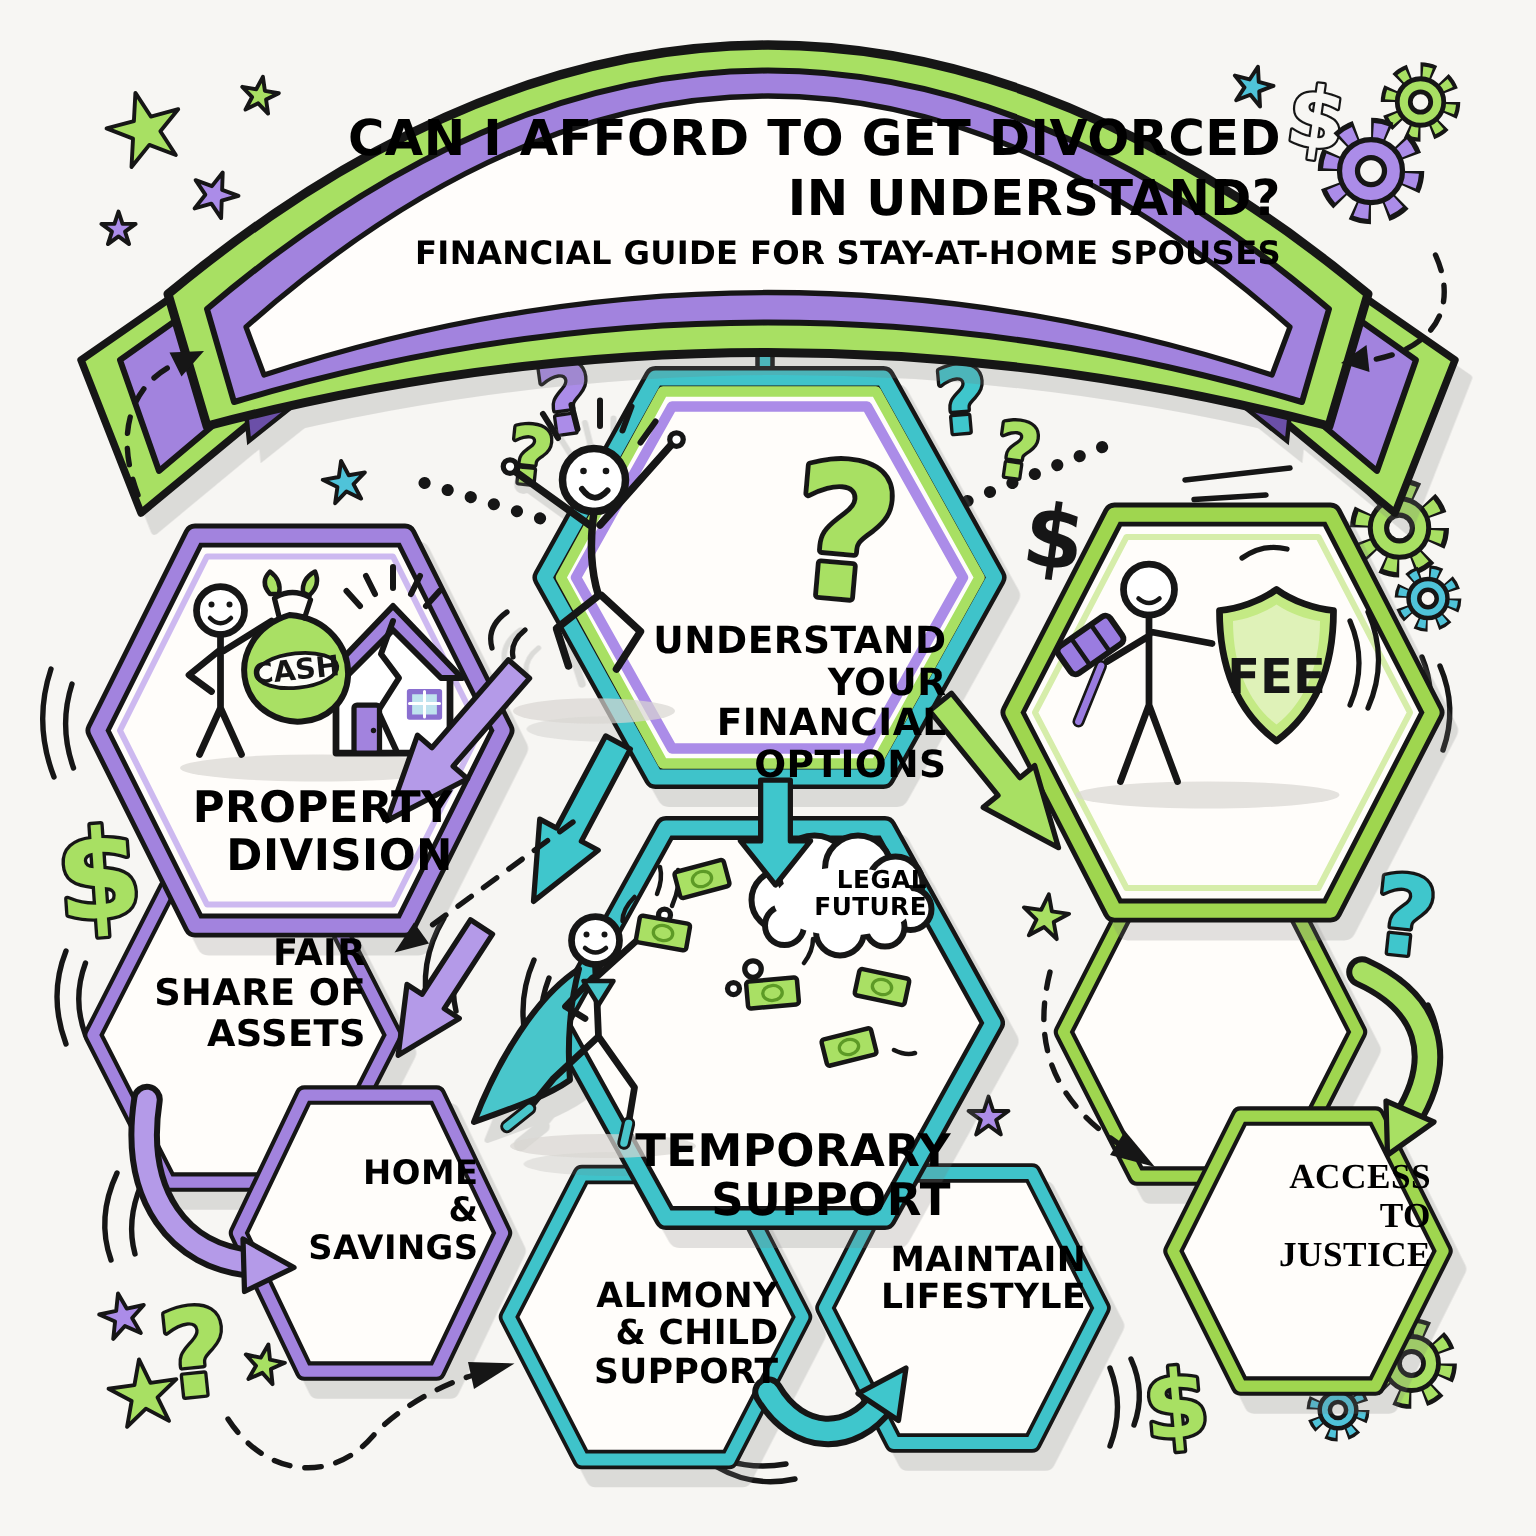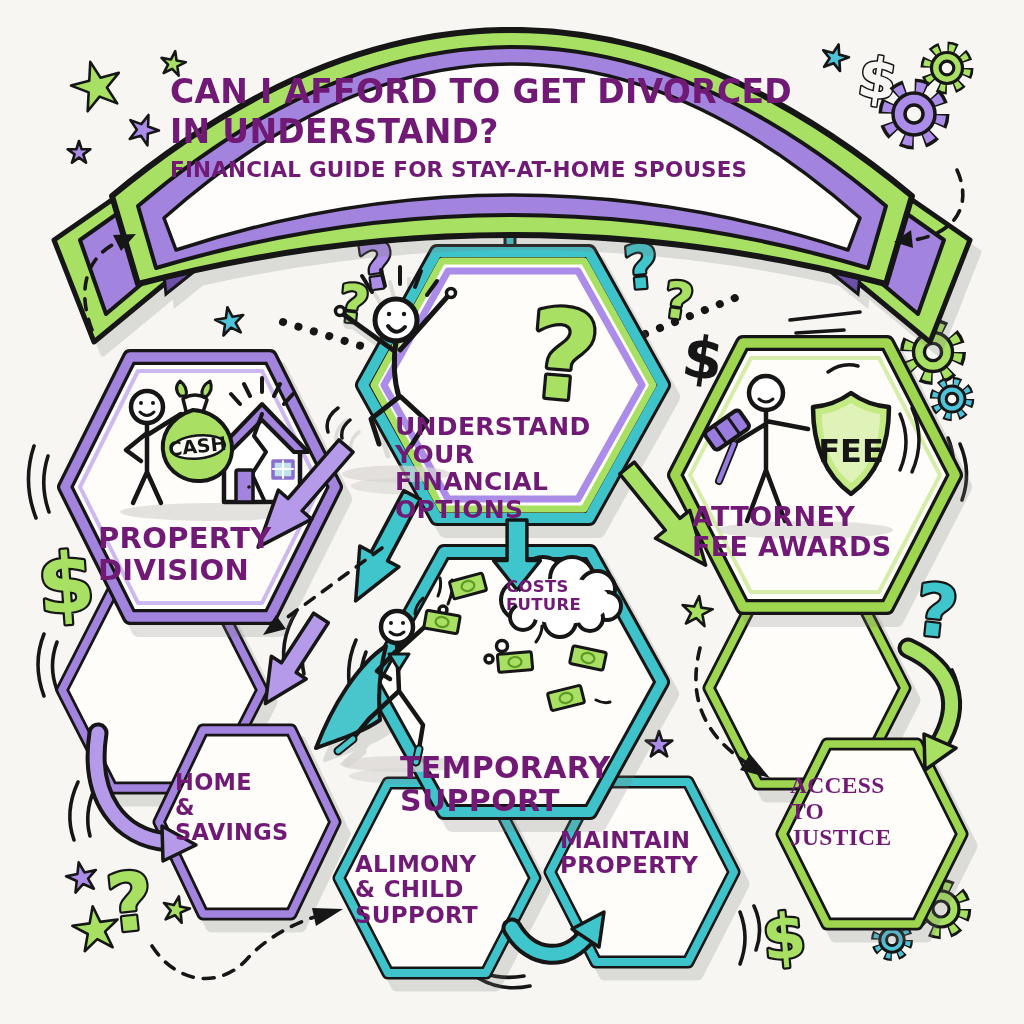--- a/index.html
+++ b/index.html
@@ -1,20 +1,20 @@
 <!DOCTYPE html>
 <html><head>
 <meta charset="utf-8">
 <style>
   html,body{margin:0;padding:0;background:#eceae6;}
   #scene{position:relative;width:1024px;height:1024px;margin:0 auto;background:#f7f6f3;overflow:hidden;
          font-family:"DejaVu Sans",sans-serif;}
   #art{position:absolute;inset:0;z-index:1;}
-  .lbl{position:absolute;z-index:2;font-weight:bold;text-align:left;white-space:pre-line;
-       color:#701a75;line-height:1.1;letter-spacing:.3px;}
+  .lbl{position:absolute;z-index:2;font-weight:bold;text-align:right;white-space:pre-line;
+       color:#000000;line-height:1.1;letter-spacing:.3px;}
   
   .hexB{fill:#fffdfa;stroke:#161616;stroke-width:16;stroke-linejoin:round}
   .hexBs{fill:#fffdfa;stroke:#161616;stroke-width:13;stroke-linejoin:round}
   .band{fill:none;stroke-linejoin:round}
   .bPurple{stroke:#a283de;stroke-width:9.5}
   .bGreen{stroke:#9fd64f;stroke-width:9.5}
   .bTeal{stroke:#3fc3ca;stroke-width:10}
   .bPurpleS{stroke:#a283de;stroke-width:7.5}
   .bGreenS{stroke:#9fd64f;stroke-width:7.5}
   .bTealS{stroke:#3fc3ca;stroke-width:8}
@@ -364,30 +364,31 @@
 
 <div class="lbl" style="left:170px;top:74px;width:684px;font-size:33px;">CAN I AFFORD TO GET DIVORCED</div>
 <div class="lbl" style="left:170px;top:114px;width:684px;font-size:33px;">IN UNDERSTAND?</div>
 <div class="lbl" style="left:395px;top:413px;width:236px;font-size:25px;">UNDERSTAND
 YOUR FINANCIAL
 OPTIONS</div>
 
 <div class="lbl" style="left:170px;top:158px;width:684px;font-size:21.5px;letter-spacing:.2px;">FINANCIAL GUIDE FOR STAY-AT-HOME SPOUSES</div>
 <div class="lbl" style="left:98px;top:523px;width:204px;font-size:29px;">PROPERTY
 DIVISION</div>
-<div class="lbl" style="left:692px;top:502px;width:246px;font-size:27px;">ATTORNEY
-FEE AWARDS</div>
 <div class="lbl" style="left:400px;top:710px;width:234px;font-size:30px;margin-top:41px;">TEMPORARY
 SUPPORT</div>
+<div class="lbl" style="left:80px;top:622px;width:164px;font-size:24.5px;">FAIR
+SHARE OF
+ASSETS</div>
 <div class="lbl" style="left:175px;top:770px;width:144px;font-size:22.5px;">HOME
 &amp;
 SAVINGS</div>
 <div class="lbl" style="left:355px;top:816px;width:164px;font-size:23px;margin-top:36px;">ALIMONY
 &amp; CHILD
 SUPPORT</div>
 <div class="lbl" style="left:560px;top:828px;width:164px;font-size:23px;">MAINTAIN
-PROPERTY</div>
+LIFESTYLE</div>
 <div class="lbl" style="left:790px;top:773px;width:164px;font-size:23.5px;font-family:Liberation Serif, serif;">ACCESS
 TO
 JUSTICE</div>
-<div class="lbl" style="left:506px;top:578px;width:112px;font-size:16.5px;line-height:1.12;">COSTS
+<div class="lbl" style="left:506px;top:578px;width:112px;font-size:16.5px;line-height:1.12;">LEGAL
 FUTURE</div>
 </div>
 
 </body></html>

